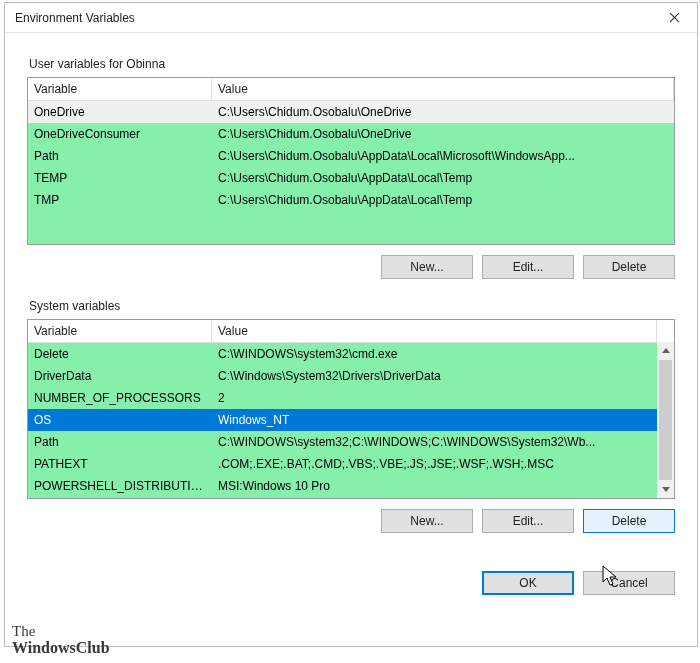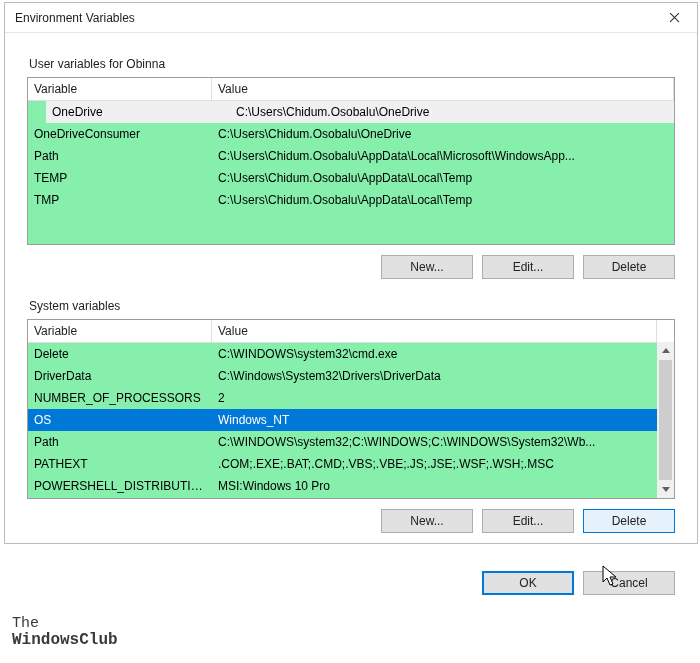--- a/index.html
+++ b/index.html
@@ -9,21 +9,21 @@
     font-family: "Segoe UI", Tahoma, sans-serif;
     font-size: 12px;
     background: #fff;
     width: 700px;
     height: 663px;
     overflow: hidden;
     position: relative;
   }
   .window {
     width: 694px;
-    height: 542px;
+    height: 645px;
     border: 1px solid #bcbcbc;
     background: #fff;
     position: relative;
     margin: 2px 0 0 4px;
   }
   .titlebar {
     height: 30px;
     display: flex;
     align-items: center;
     padding: 0 0 0 10px;
@@ -66,21 +66,20 @@
     height: 22px;
     white-space: nowrap;
     overflow: hidden;
   }
   .row.sel {
     background: #0078d7;
     color: #fff;
   }
   .row.rowsel-grey {
     background: #f0f0f0;
-    margin-left: 18px;
   }
   .row .cell {
     padding: 0 6px;
     overflow: hidden;
     text-overflow: ellipsis;
   }
   .col-var { width: 184px; flex: 0 0 184px; }
   .col-val { flex: 1; }
   .btnrow {
     display: flex;
@@ -132,22 +131,22 @@
     flex: 1;
     background: #cdcdcd;
   }
   .grid-sys .grid-body,
   .grid-sys .grid-header { padding-right: 17px; }
   .grid-user { height: 168px; }
   .grid-sys { height: 180px; position: relative; }
   .watermark {
     position: absolute;
     left: 12px;
-    bottom: 14px;
-    font-family: Liberation Mono, monospace;
+    bottom: 6px;
+    font-family: Liberation Serif, serif;
     color: #3a3a3a;
     line-height: 1.05;
   }
   .watermark .the { font-size: 15px; }
   .watermark .wc { font-size: 16px; font-weight: 600; }
   .cursor {
     position: absolute;
     left: 602px;
     top: 565px;
     pointer-events: none;

